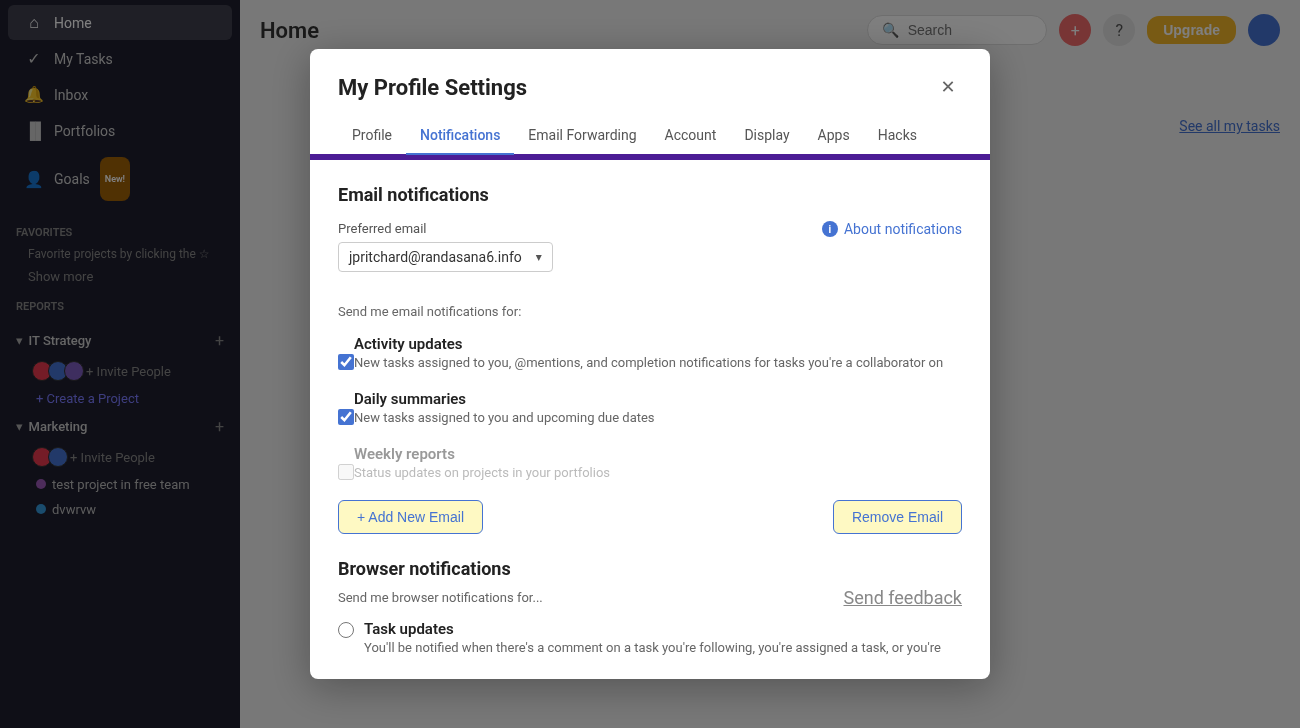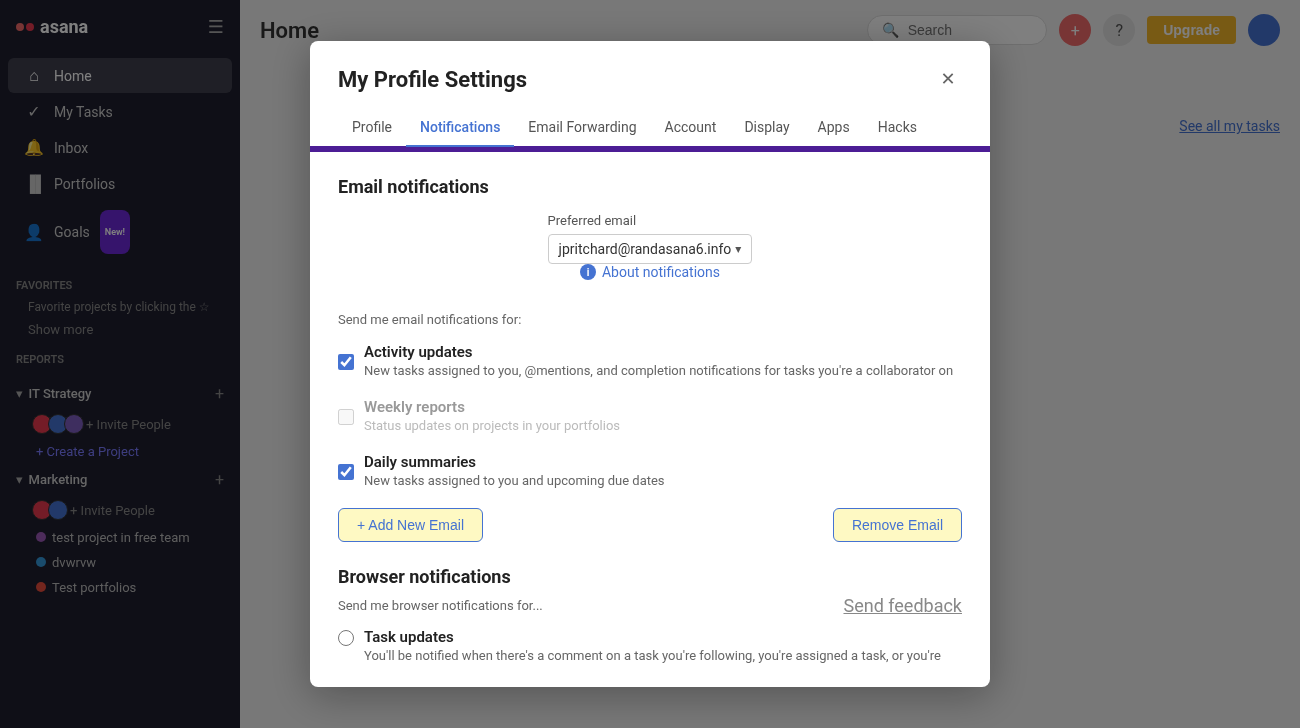--- a/index.html
+++ b/index.html
@@ -33,21 +33,21 @@
       padding: 8px 16px; cursor: pointer; color: #ccc; font-size: 14px;
       border-radius: 6px; margin: 1px 8px;
     }
     .sidebar-item.active { background: rgba(255,255,255,0.15); color: #fff; }
     .sidebar-icon { font-size: 16px; width: 20px; text-align: center; }
 
     .sidebar-section-title {
       padding: 12px 16px 4px; font-size: 11px; color: #888; text-transform: uppercase; font-weight: 600;
     }
     .badge-new {
-      background: #6d28d9; color: #fff; font-size: 9px; padding: 17px 5px; border-radius: 8px; font-weight: 600;
+      background: #a16207; color: #fff; font-size: 9px; padding: 17px 5px; border-radius: 8px; font-weight: 600;
     }
     .sidebar-team {
       display: flex; align-items: center; justify-content: space-between;
       padding: 6px 16px; font-size: 13px; color: #aaa; cursor: pointer;
     }
     .sidebar-team-left { display: flex; align-items: center; gap: 6px; }
     .team-name { font-weight: 500; color: #ccc; }
     .plus-btn { color: #888; font-size: 16px; }
     .sidebar-project {
       padding: 5px 16px 5px 36px; font-size: 13px; color: #bbb; cursor: pointer;
@@ -88,21 +88,21 @@
     }
     .search-bar input { border: none; outline: none; font-size: 14px; color: #555; width: 100%; background: transparent; }
     .search-icon-small { color: #888; font-size: 14px; }
     .icon-btn {
       width: 32px; height: 32px; border-radius: 50%; display: flex; align-items: center;
       justify-content: center; cursor: pointer; font-size: 16px;
     }
     .icon-btn.pink-bg { background: #f06a6a; color: #fff; }
     .icon-btn.gray-bg { background: #e0e0e0; color: #555; }
     .upgrade-btn {
-      background: #f0b429; color: #fff; border: none; border-radius: 4px;
+      background: #f0b429; color: #fff; border: none; border-radius: 12px;
       padding: 6px 16px; font-size: 14px; font-weight: 600; cursor: pointer; text-align: right;
     }
     .user-avatar { width: 32px; height: 32px; border-radius: 50%; background: #4573d2; cursor: pointer; }
 
     .main-content {
       flex: 1; padding: 20px; position: relative; overflow: hidden;
     }
     .see-all-tasks {
       position: absolute; top: 20px; right: 20px;
       color: #4573d2; font-size: 14px; cursor: pointer; text-decoration: underline; margin-top: 38px;
@@ -143,38 +143,38 @@
     }
     .tab.active { color: #4573d2; border-bottom-color: #4573d2; font-weight: 500; }
 
     
     .modal-body { padding: 24px 28px; overflow-y: auto; flex: 1; }
 
     .section-title { font-size: 18px; font-weight: 700; color: #222; margin-bottom: 16px; }
     .field-label { font-size: 13px; color: #555; margin-bottom: 6px; }
 
     .email-row {
-      display: flex; align-items: center; justify-content: space-between; margin-bottom: 32px; flex-direction: column;
+      display: flex; align-items: flex-start; justify-content: space-between; margin-bottom: 32px;
     }
     .email-select {
       display: flex; align-items: center; border: 1px solid #ccc; border-radius: 4px;
-      padding: 6px 10px; font-size: 14px; color: #333; cursor: pointer; gap: 4px;
+      padding: 6px 10px; font-size: 14px; color: #333; cursor: pointer; gap: 14px;
       background: #fff;
     }
     .about-notif {
       display: flex; align-items: center; gap: 6px; color: #4573d2; font-size: 14px; cursor: pointer;
     }
     .info-circle {
       width: 16px; height: 16px; border-radius: 50%; background: #4573d2; color: #fff;
       font-size: 10px; display: flex; align-items: center; justify-content: center; font-weight: 700;
     }
 
     .notif-desc { font-size: 13px; color: #666; margin-bottom: 16px; }
 
-    .checkbox-item { display: flex; align-items: center; gap: 10px; margin-bottom: 20px; }
+    .checkbox-item { display: flex; align-items: flex-end; margin-bottom: 20px; }
     .checkbox-item input[type="checkbox"] { margin-top: 2px; width: 16px; height: 16px; cursor: pointer; accent-color: #4573d2; }
     .checkbox-label { font-size: 15px; font-weight: 600; color: #222; margin-bottom: 2px; }
     .checkbox-desc { font-size: 13px; color: #666; }
 
     .checkbox-item.disabled .checkbox-label { color: #999; }
     .checkbox-item.disabled .checkbox-desc { color: #bbb; }
 
     .btn-row {
       display: flex; align-items: center; justify-content: space-between;
       margin: 8px 0 24px;
@@ -195,30 +195,20 @@
     .radio-item input[type="radio"] { margin-top: 2px; width: 16px; height: 16px; cursor: pointer; }
     .radio-label { font-size: 15px; font-weight: 600; color: #222; margin-bottom: 2px; }
     .radio-desc { font-size: 13px; color: #666; }
 
     .chevron { font-size: 12px; color: #555; }
   </style>
 </head>
 <body>
 
 <div class="sidebar">
-  <div class="sidebar-logo">
-    <div class="asana-logo">
-      <div class="logo-dots">
-        <div class="logo-dot pink"></div>
-        <div class="logo-dot red"></div>
-      </div>
-      <span class="logo-text">asana</span>
-    </div>
-    <div class="hamburger">☰</div>
-  </div>
 
   <div class="sidebar-nav">
     <div class="sidebar-item active">
       <span class="sidebar-icon">⌂</span>
       <span>Home</span>
     </div>
     <div class="sidebar-item">
       <span class="sidebar-icon">✓</span>
       <span>My Tasks</span>
     </div>
@@ -273,23 +263,20 @@
         <div class="avatar-sm av1"></div>
         <div class="avatar-sm av2"></div>
       </div>
       <span>+ Invite People</span>
     </div>
     <div class="sidebar-project">
       <span class="dot-project" style="background:#9b59b6;"></span>test project in free team
     </div>
     <div class="sidebar-project">
       <span class="dot-project" style="background:#3498db;"></span>dvwrvw
-    </div>
-    <div class="sidebar-project">
-      <span class="dot-project" style="background:#e74c3c;"></span>Test portfolios
     </div>
   </div>
 </div>
 
 <div class="main">
   <div class="topbar">
     <span class="page-title">Home</span>
     <div class="topbar-right">
       <div class="search-bar">
         <span class="search-icon-small">🔍</span>
@@ -346,33 +333,33 @@
         <div class="notif-desc">Send me email notifications for:</div>
 
         <div class="checkbox-item">
           <input type="checkbox" checked="" style="">
           <div>
             <div class="checkbox-label">Activity updates</div>
             <div class="checkbox-desc">New tasks assigned to you, @mentions, and completion notifications for tasks you're a collaborator on</div>
           </div>
         </div>
 
+        <div class="checkbox-item">
+          <input type="checkbox" checked="" style="">
+          <div>
+            <div class="checkbox-label">Daily summaries</div>
+            <div class="checkbox-desc">New tasks assigned to you and upcoming due dates</div>
+          </div>
+        </div>
+
         <div class="checkbox-item disabled">
           <input type="checkbox" disabled="" style="">
           <div>
             <div class="checkbox-label">Weekly reports</div>
             <div class="checkbox-desc">Status updates on projects in your portfolios</div>
-          </div>
-        </div>
-
-        <div class="checkbox-item">
-          <input type="checkbox" checked="" style="">
-          <div>
-            <div class="checkbox-label">Daily summaries</div>
-            <div class="checkbox-desc">New tasks assigned to you and upcoming due dates</div>
           </div>
         </div>
 
         <div class="btn-row">
           <button class="btn-outline">+ Add New Email</button>
           <button class="btn-outline">Remove Email</button>
         </div>
       </div>
 
       <div>

